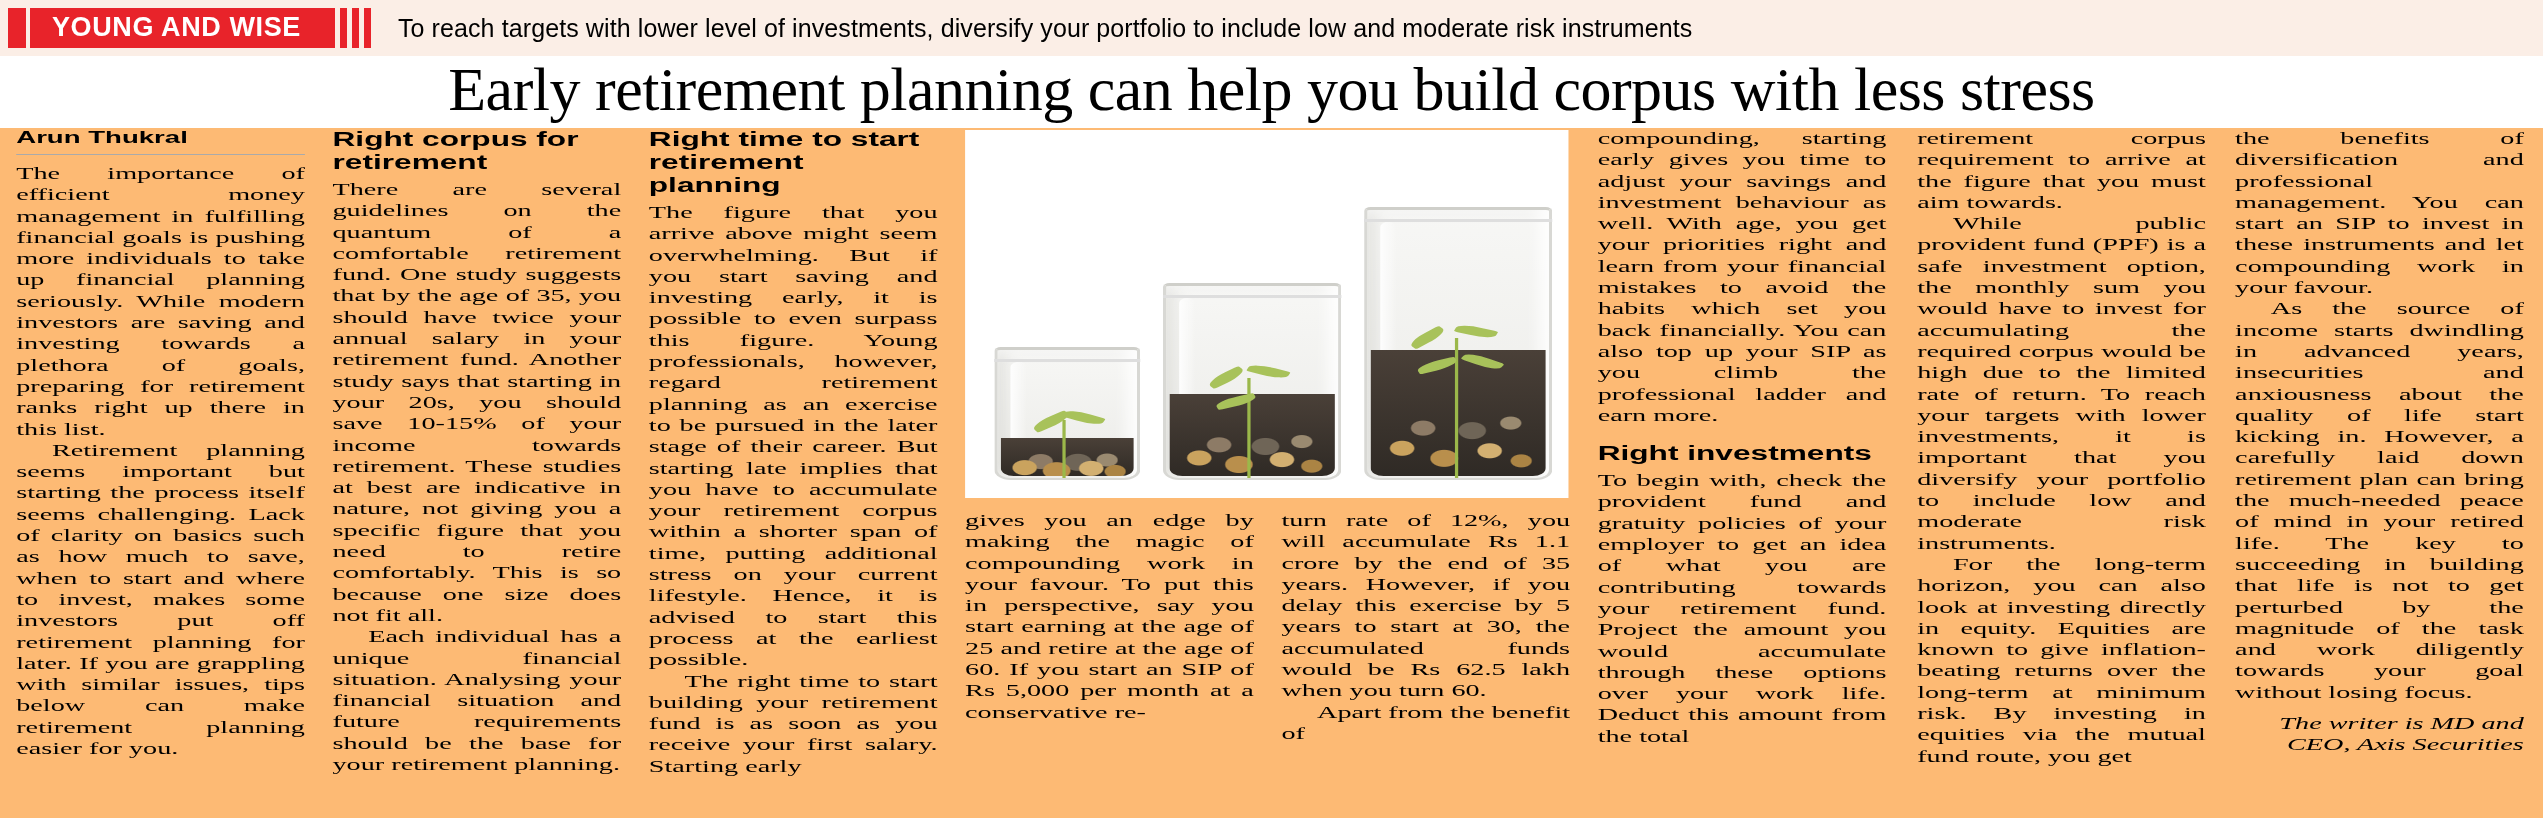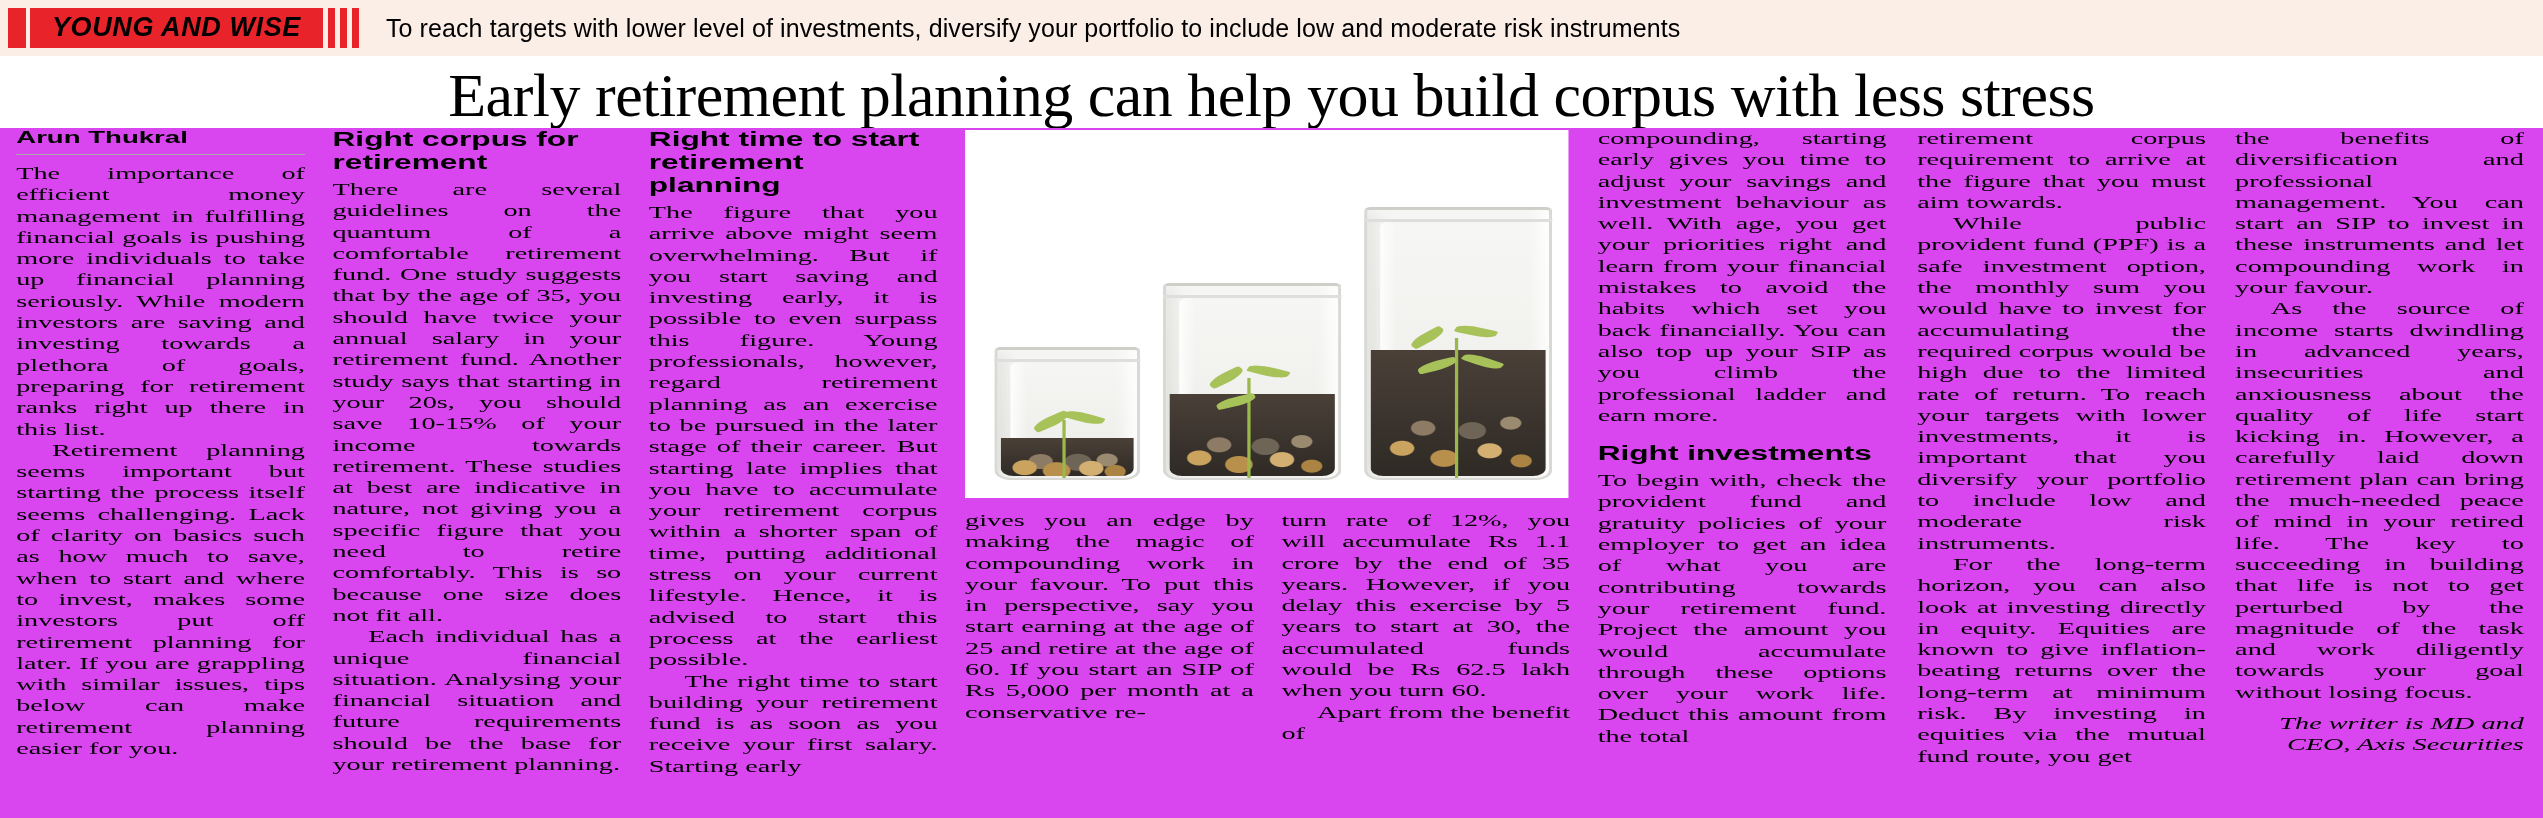--- a/index.html
+++ b/index.html
@@ -34,32 +34,31 @@
     align-items: center;
   }
   .masthead-bar-left {
     width: 18px;
     height: 40px;
     background: #e8232a;
     margin-left: 8px;
   }
   .kicker {
     background: #e8232a;
-    color: #000000;
+    color: #ffffff;
     font-family: "Liberation Sans", sans-serif;
     font-weight: bold;
     font-size: 27px;
     letter-spacing: 0.6px;
-    padding: 7px 22px 8px 22px;
+    padding: 7px 34px 8px 22px;
     height: 40px;
     box-sizing: border-box;
     display: flex;
     align-items: center;
     margin-left: 4px;
-    font-style: italic;
   }
   .kicker-stripes {
     display: flex;
     margin-left: 5px;
     margin-right: 22px;
   }
   .kicker-stripes i {
     display: block;
     width: 7px;
     height: 40px;
@@ -76,41 +75,41 @@
 
   
   .headline-wrap {
     position: absolute;
     left: 0;
     top: 56px;
     width: 2543px;
     height: 72px;
     background: #ffffff;
     display: flex;
-    align-items: flex-end;
+    align-items: flex-start;
     justify-content: center;
   }
   .headline {
     font-family: "Liberation Serif", serif;
     font-size: 62px;
     line-height: 66px;
     font-weight: normal;
     letter-spacing: -0.5px;
     white-space: nowrap;
     margin: 0;
   }
 
   
   .body-area {
     position: absolute;
     left: 0;
     top: 128px;
     width: 2543px;
     height: 690px;
-    background: #d946ef;
+    background: #fdba74;
     padding: 0 26px;
     box-sizing: border-box;
   }
 
   .col {
     position: absolute;
     top: 0;
     font-size: 17.4px;
     line-height: 21.3px;
     text-align: justify;

